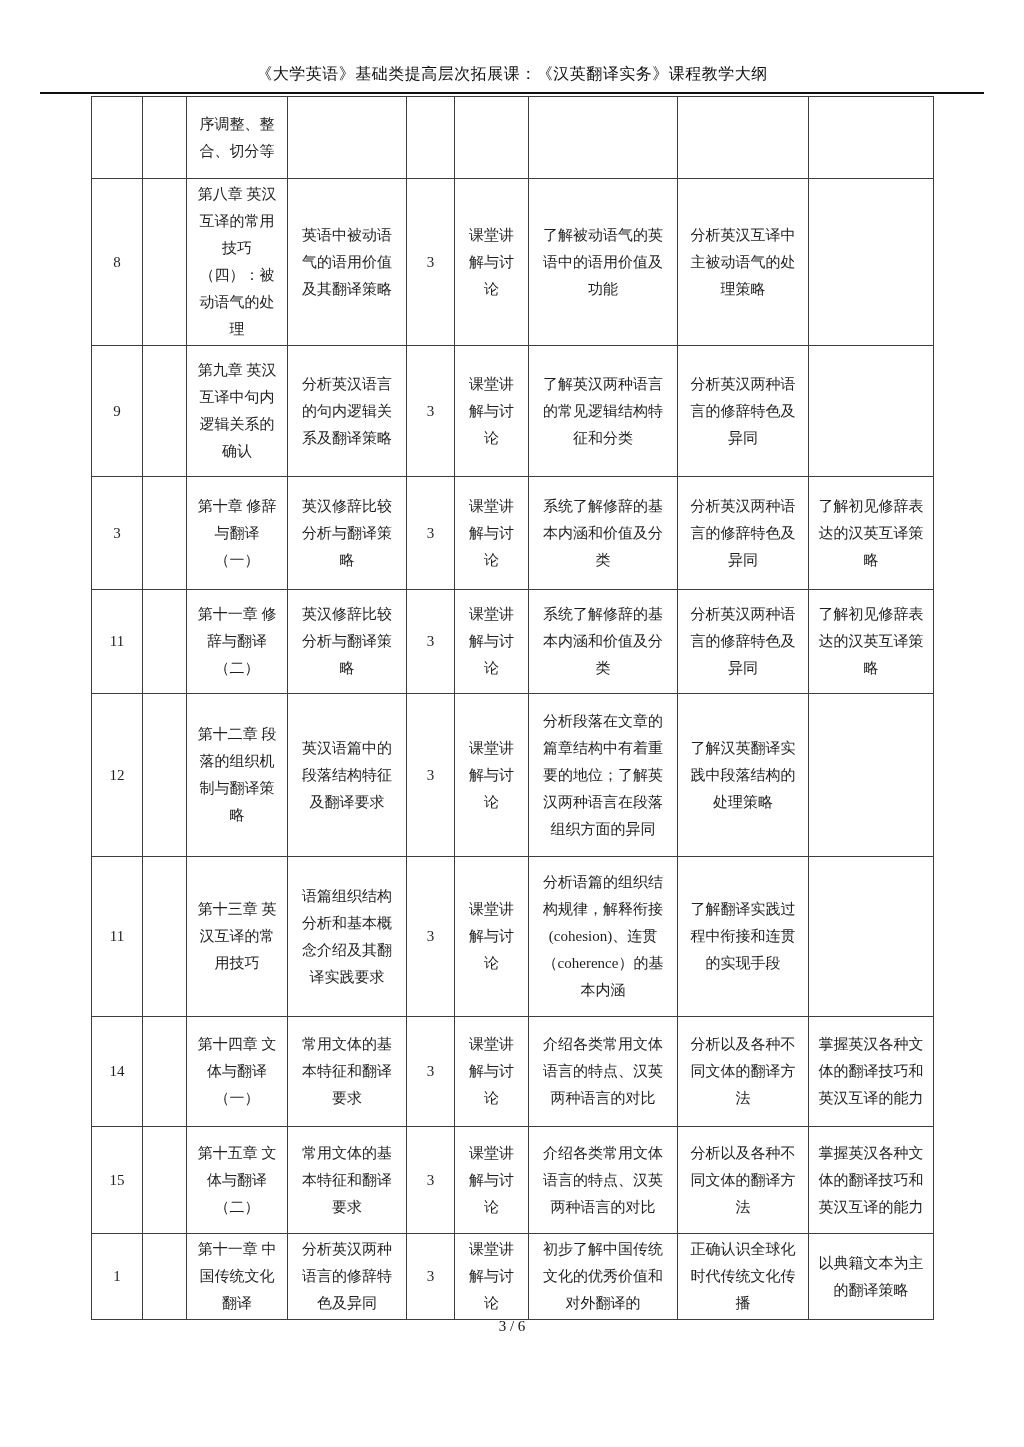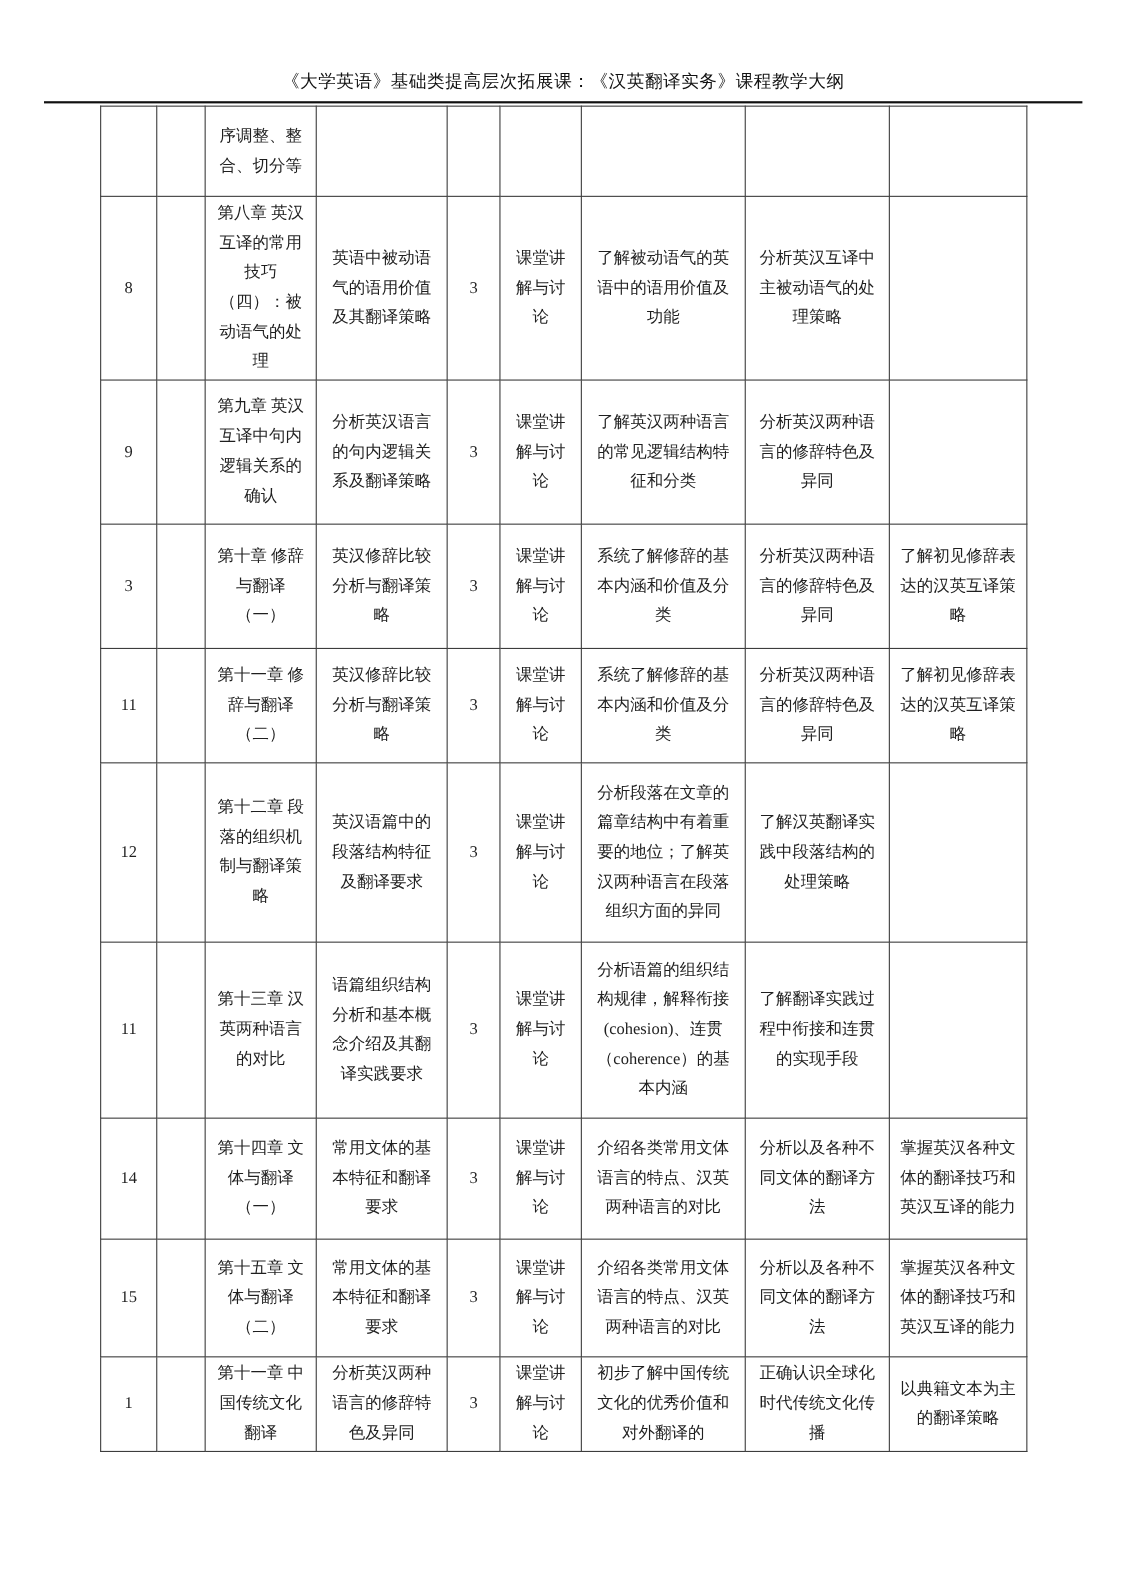--- a/index.html
+++ b/index.html
@@ -151,21 +151,21 @@
           <td>英汉语篇中的段落结构特征及翻译要求</td>
           <td>3</td>
           <td>课堂讲解与讨论</td>
           <td>分析段落在文章的篇章结构中有着重要的地位；了解英汉两种语言在段落组织方面的异同</td>
           <td>了解汉英翻译实践中段落结构的处理策略</td>
           <td></td>
         </tr>
         <tr style="height: 160px;">
           <td>11</td>
           <td></td>
-          <td class="col-chapter">第十三章 汉英两种语言的对比</td>
+          <td class="col-chapter">第十三章 英汉互译的常用技巧</td>
           <td>语篇组织结构分析和基本概念介绍及其翻译实践要求</td>
           <td>3</td>
           <td>课堂讲解与讨论</td>
           <td>分析语篇的组织结构规律，解释衔接 (cohesion)、连贯（coherence）的基本内涵</td>
           <td>了解翻译实践过程中衔接和连贯的实现手段</td>
           <td></td>
         </tr>
         <tr style="height: 110px;">
           <td>14</td>
           <td></td>
@@ -195,14 +195,15 @@
           <td>分析英汉两种语言的修辞特色及异同</td>
           <td>3</td>
           <td>课堂讲解与讨论</td>
           <td>初步了解中国传统文化的优秀价值和对外翻译的</td>
           <td>正确认识全球化时代传统文化传播</td>
           <td>以典籍文本为主的翻译策略</td>
         </tr>
       </tbody>
   </table>
 
+  <div class="footer">3 / 6</div>
 
 </div>
 
 </body></html>

